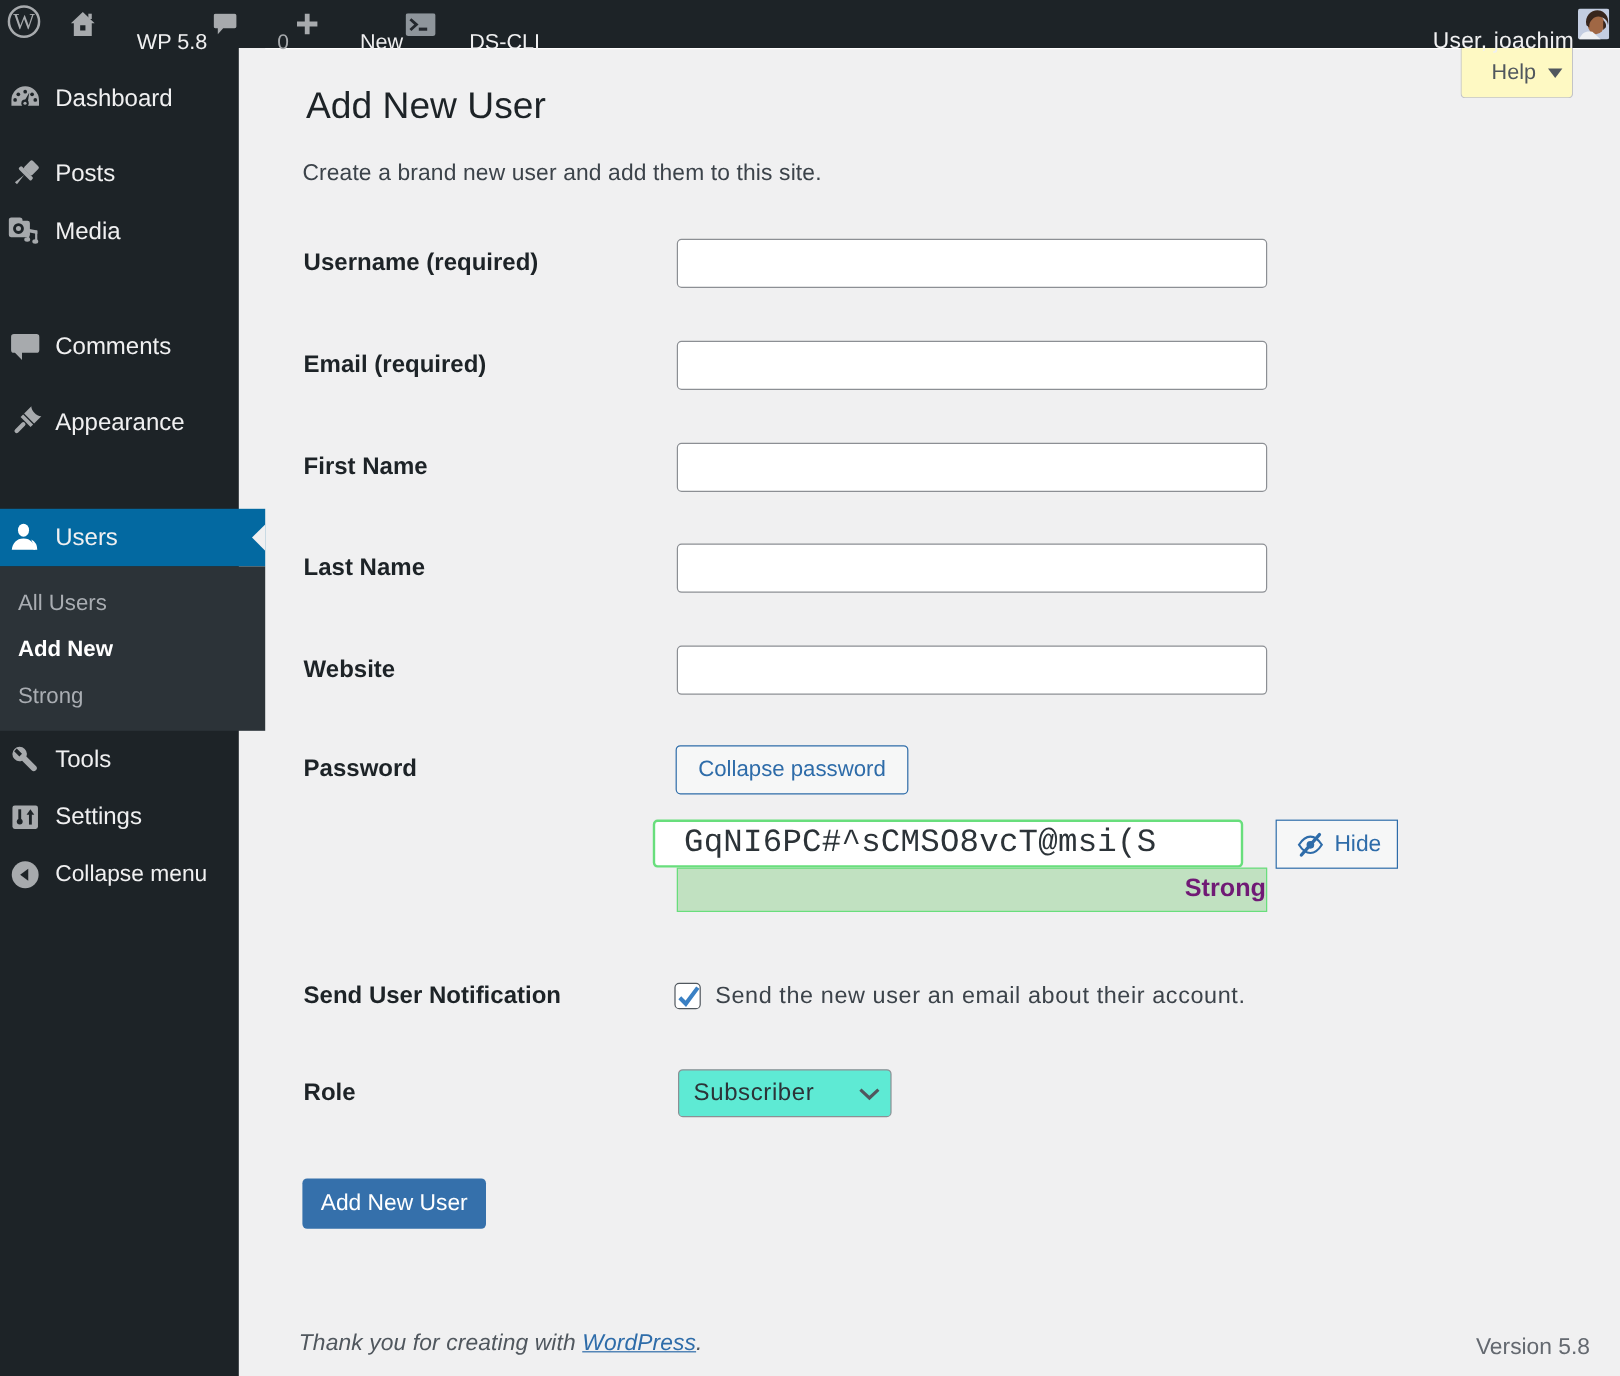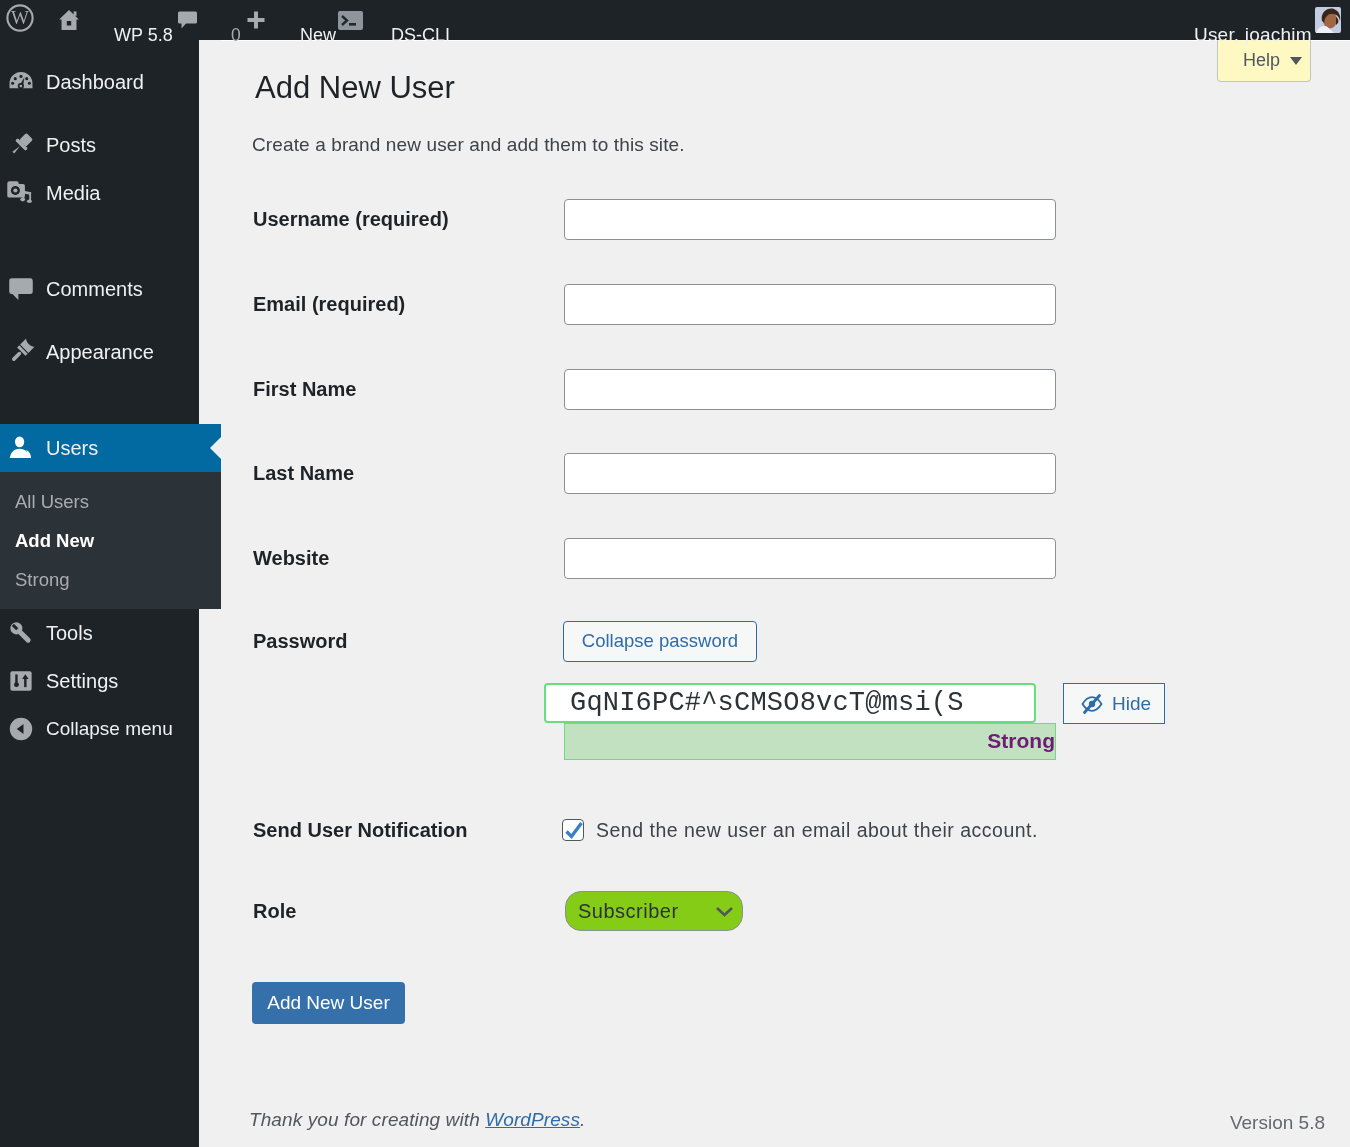--- a/index.html
+++ b/index.html
@@ -198,21 +198,21 @@
 
 <label class="rowlab" style="left:253px;top:819px;height:22px;line-height:22px">Send User Notification</label>
 <div class="abs" id="cbx" style="left:562px;top:819px;width:22px;height:22px;background:#fff;border:1.5px solid #50575e;border-radius:4px">
   <svg class="abs" style="left:-1px;top:-3px;overflow:visible" width="24" height="26" viewBox="0 0 24 26">
     <path d="M4.5 14.5 L9.5 19.5 L19.5 6" fill="none" stroke="#3a80c4" stroke-width="3.4"></path>
   </svg>
 </div>
 <div class="abs" style="left:596px;top:819px;height:22px;line-height:22px;font-size:19.5px;letter-spacing:0.5px;color:#3c434a">Send the new user an email about their account.</div>
 
 <label class="rowlab" style="left:253px;top:891px;height:40px;line-height:40px">Role</label>
-<div class="abs" id="rolesel" style="left:565px;top:891px;width:178px;height:40px;background:#84cc16;border:1px solid #8c8f94;border-radius:16px;font-size:19.5px;color:#2c3338">
+<div class="abs" id="rolesel" style="left:565px;top:891px;width:178px;height:40px;background:#5eead4;border:1px solid #8c8f94;border-radius:4px;font-size:19.5px;color:#2c3338">
   <span class="abs" style="left:12px;top:0;line-height:38px;font-size:20px;letter-spacing:0.5px">Subscriber</span>
   <svg class="abs" style="left:149px;top:14px" width="19" height="12" viewBox="0 0 19 12">
     <path d="M2 2 L9.5 9 L17 2" fill="none" stroke="#50575e" stroke-width="2.6"></path>
   </svg>
 </div>
 
 <div class="abs" id="submit" style="left:252px;top:982px;width:153px;height:42px;background:#3570ab;border-radius:4px;color:#fff;font-size:19px;text-align:center;line-height:42px">Add New User</div>
 
 <div class="abs" id="footl" style="left:249px;top:1109px;font-size:19px;letter-spacing:0.1px;font-style:italic;color:#50575e;line-height:1.2">Thank you for creating with <span style="color:#2e6ca9;text-decoration:underline">WordPress</span>.</div>
 <div class="abs" id="footr" style="right:25px;top:1112px;font-size:19px;color:#646970;line-height:1.2">Version 5.8</div>

